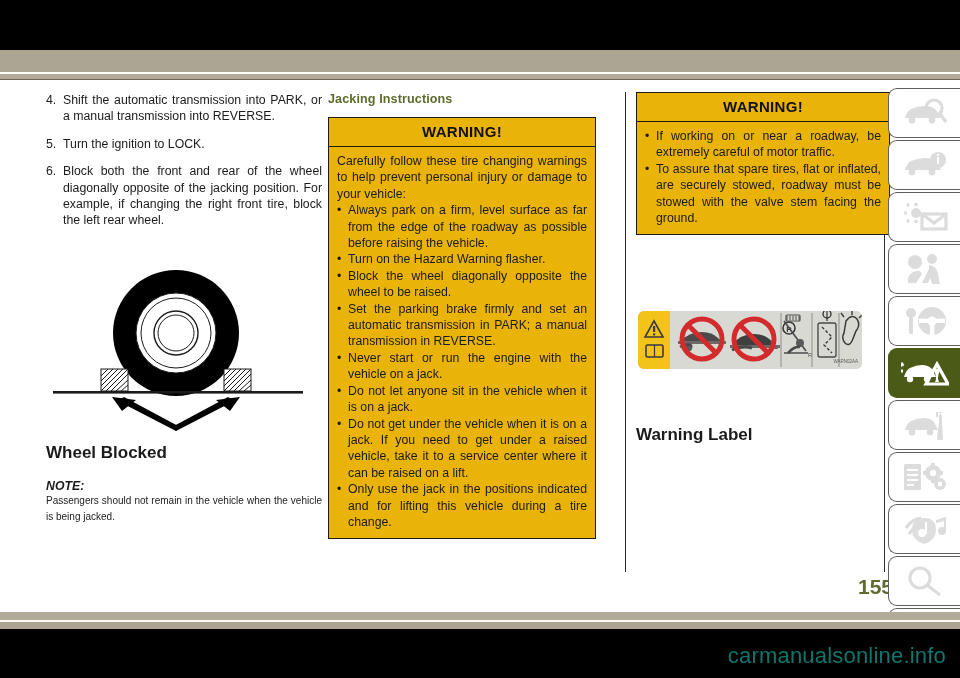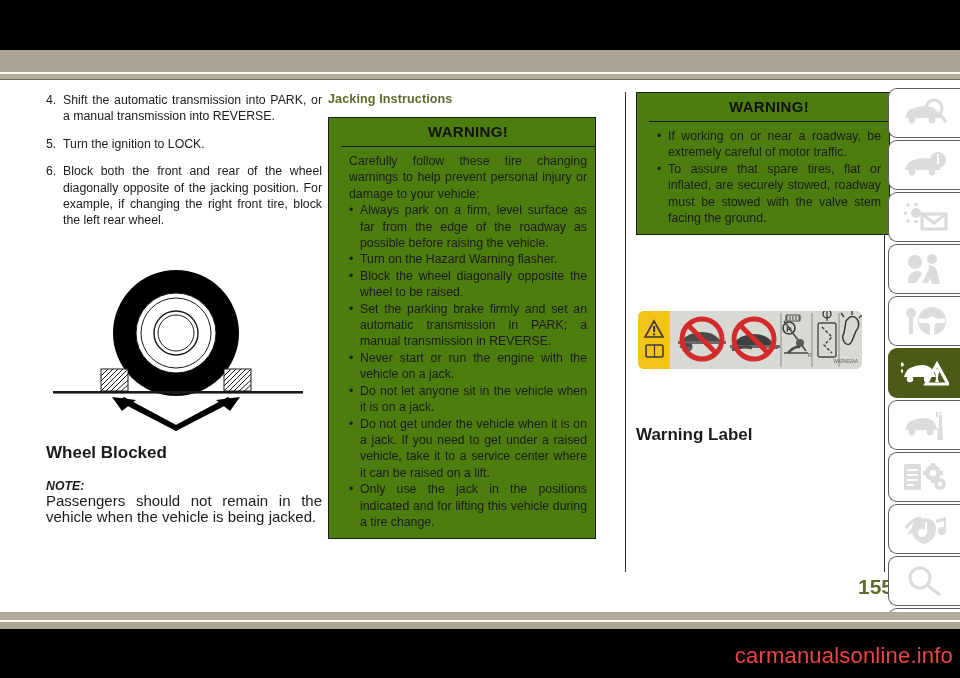--- a/index.html
+++ b/index.html
@@ -59,23 +59,23 @@
     position: absolute; left: 0; top: 622px;
     width: 960px; height: 7px;
     background: #aca594;
   }
   .botbar-black {
     position: absolute; left: 0; top: 629px;
     width: 960px; height: 49px;
     background: #000000;
   }
   .watermark {
-    position: absolute; right: 7px; top: 643px;
+    position: absolute; right: 14px; top: 643px;
     font-size: 22px; letter-spacing: .2px;
-    color: #ef4444;
+    color: #0f766e;
     font-family: "Liberation Sans", sans-serif;
     margin-left: 48px;
   }
 
   
   .content { position: absolute; left: 0; top: 80px; width: 960px; height: 532px; }
 
   
   .col { position: absolute; top: 12px; }
   #col-left   { left: 46px;  width: 276px; }
@@ -84,21 +84,21 @@
 
   .divider {
     position: absolute; top: 12px; width: 1px; height: 480px;
     background: #2b2b2b;
   }
   #divider-1 { left: 625px; }
   #divider-2 { left: 884px; }
 
   
   .body-txt {
-    font-size: 15px;
+    font-size: 10px;
     line-height: 16.4px;
     color: #1b1b1b;
     text-align: justify;
     -webkit-hyphens: none; hyphens: none;
   }
   .numlist { margin: 0; padding: 0; list-style: none; }
   .numlist li {
     display: flex; margin-bottom: 11px;
     font-size: 12.3px; line-height: 16.4px; color: #1b1b1b;
   }
@@ -114,21 +114,21 @@
   }
 
   .fig-caption {
     font-weight: bold;
     font-size: 17px; color: #1b1b1b;
     margin-top: 6px;
   }
   .note-head { font-weight: bold; font-size: 12.3px; color: #1b1b1b; font-style: italic; }
 
   
-  .warnbox { border: 1.6px solid #1b1b1b; background: #4d7c0f; padding-left: 12px; }
+  .warnbox { border: 1.6px solid #1b1b1b; background: #eab308; }
   .warnbox .wtitle {
     text-align: center; font-weight: bold;
     font-size: 15px; letter-spacing: .3px;
     padding: 5px 0 6px; color: #111;
     border-bottom: 1.6px solid #1b1b1b;
   }
   .warnbox .wbody { padding: 6px 8px 8px 8px; }
   .warnbox .wlead {
     font-size: 12.3px; line-height: 16.4px;
     color: #1b1b1b; text-align: justify;

